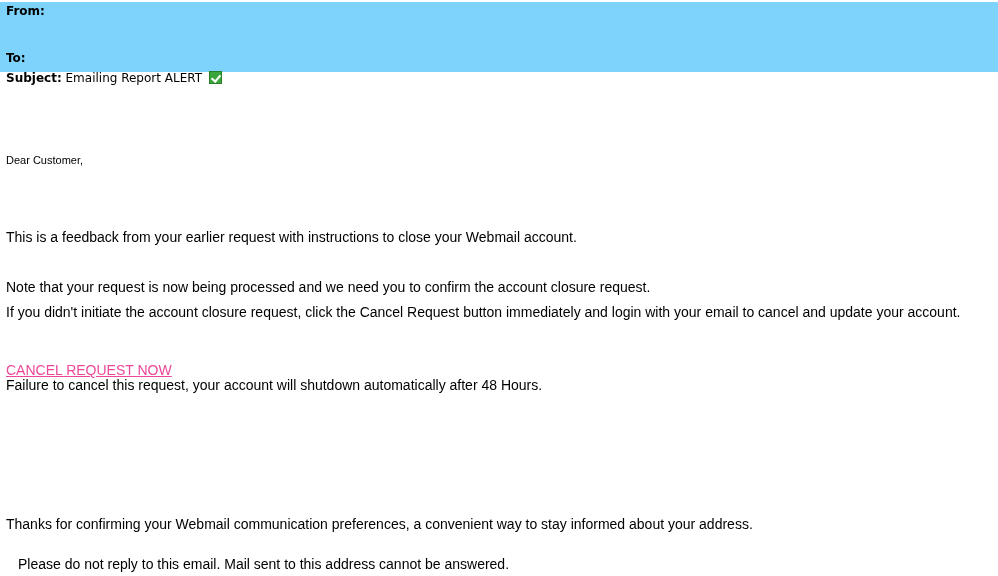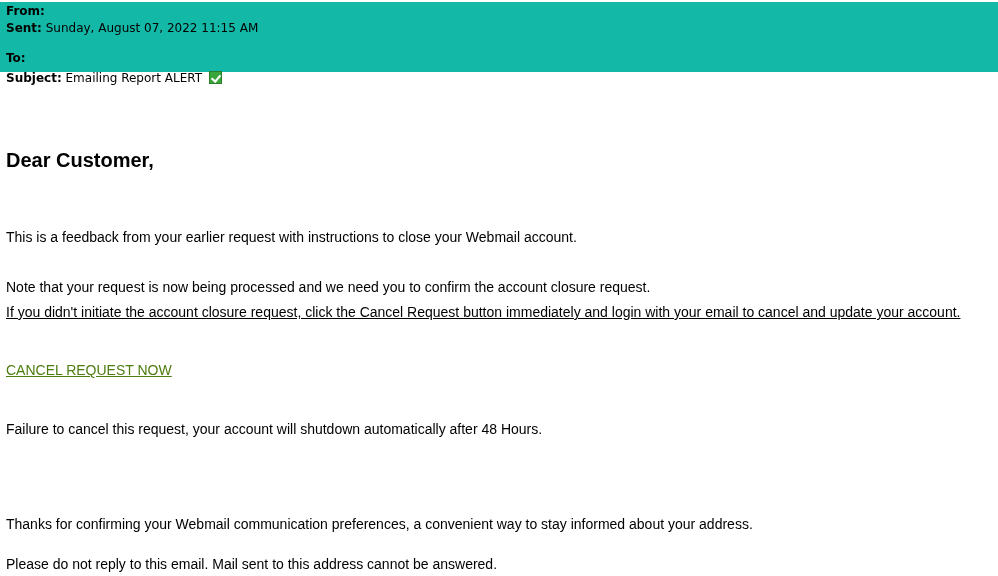--- a/index.html
+++ b/index.html
@@ -14,21 +14,21 @@
       position: relative;
       font-family: "Liberation Sans", "DejaVu Sans", sans-serif;
       color: #000;
     }
     .header {
       position: absolute;
       left: 0;
       top: 2px;
       width: 998px;
       height: 70px;
-      background: #14b8a6;
+      background: #7dd3fc;
       font-family: "DejaVu Sans", "Liberation Sans", sans-serif;
       font-size: 12px;
     }
     .hrow {
       position: absolute;
       left: 6px;
       height: 17px;
       line-height: 17px;
       white-space: nowrap;
     }
@@ -55,54 +55,50 @@
       border-bottom: 2px solid #fff;
       transform: rotate(40deg);
     }
     .body-text {
       position: absolute;
       left: 6px;
       font-size: 14px;
       line-height: 18px;
       white-space: nowrap;
     }
-    .greeting { font-weight: bold; font-size: 20px; }
+    .greeting { font-weight: normal; font-size: 11px; }
     .link {
-      color: #4d7c0f;
+      color: #ec4899;
       text-decoration: underline;
       cursor: pointer;
     }
   </style>
 </head>
 <body>
 
 <div class="header">
   <div class="hrow" style="top:1px;">
     <span class="lbl">From:</span>
     <span></span>
-  </div>
-  <div class="hrow" style="top:18px;">
-    <span class="lbl">Sent:</span>
-    <span>Sunday, August 07, 2022 11:15 AM</span>
   </div>
   <div class="hrow" style="top:35px;margin-top:13px;">
     <span class="lbl">To:</span>
     <span></span>
   </div>
   <div class="hrow" style="top:68px;">
     <span class="lbl">Subject:</span>
     <span>Emailing Report ALERT</span>
     <span class="check"></span>
   </div>
 </div>
 
 <div class="body-text greeting" style="top:151px;">Dear Customer,</div>
 
 <div class="body-text" style="top:228px;">This is a feedback from your earlier request with instructions to close your Webmail account.</div>
 <div class="body-text" style="top:278px;">Note that your request is now being processed and we need you to confirm the account closure request.</div>
-<div class="body-text" style="top:303px;text-decoration:underline;">If you didn't initiate the account closure request, click the Cancel Request button immediately and login with your email to cancel and update your account.</div>
+<div class="body-text" style="top:303px;">If you didn't initiate the account closure request, click the Cancel Request button immediately and login with your email to cancel and update your account.</div>
 
 <a class="body-text link" style="top:361px;">CANCEL REQUEST NOW</a>
 
-<div class="body-text" style="top:420px;text-align:right;">Failure to cancel this request, your account will shutdown automatically after 48 Hours.</div>
+<div class="body-text" style="top:376px;text-align:right;">Failure to cancel this request, your account will shutdown automatically after 48 Hours.</div>
 
 <div class="body-text" style="top:515px;">Thanks for confirming your Webmail communication preferences, a convenient way to stay informed about your address.</div>
-<div class="body-text" style="top:555px;">Please do not reply to this email. Mail sent to this address cannot be answered.</div>
+<div class="body-text" style="top:555px;margin-left:12px;">Please do not reply to this email. Mail sent to this address cannot be answered.</div>
 
 </body></html>

